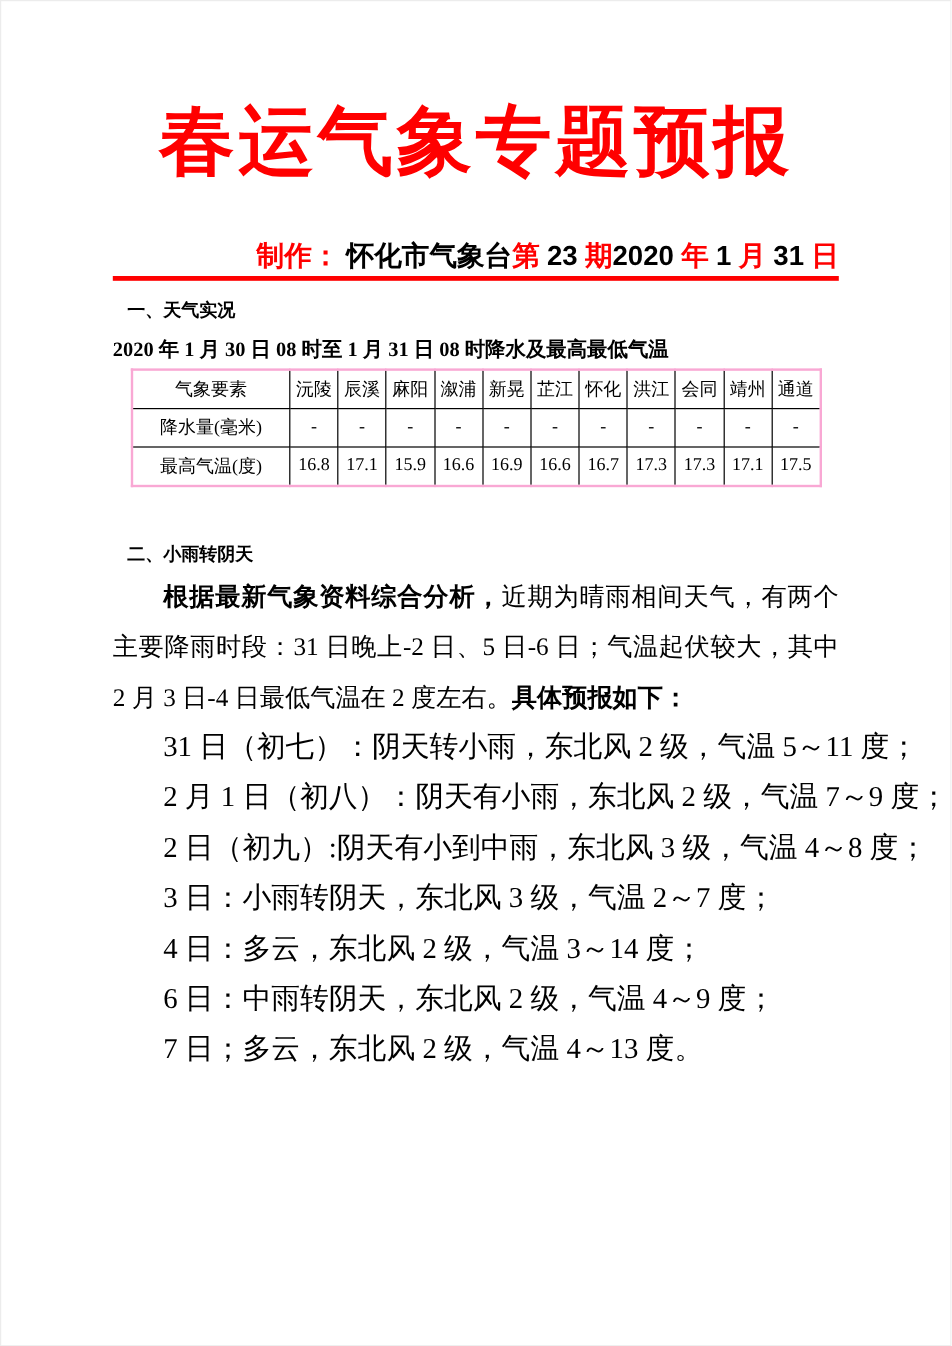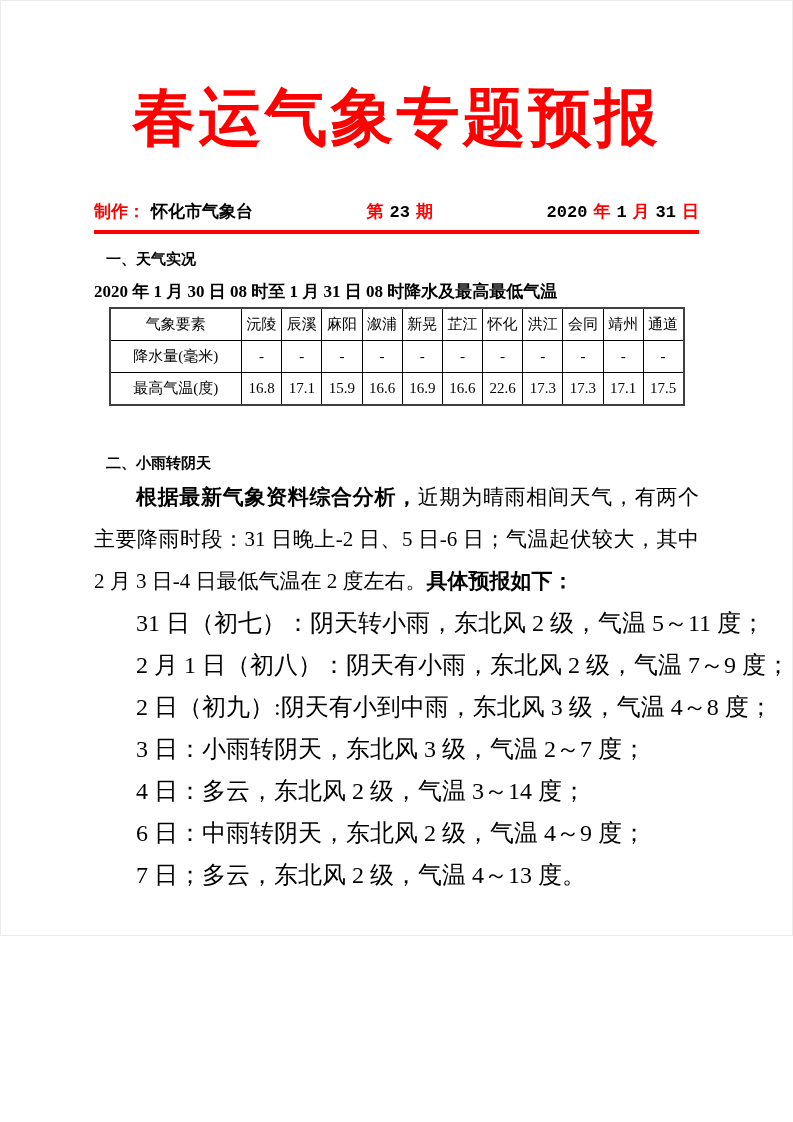--- a/index.html
+++ b/index.html
@@ -1,52 +1,52 @@
 <!DOCTYPE html>
 <html><head>
 <meta charset="utf-8">
 <style>
   html,body{margin:0;padding:0;background:#ffffff;}
   .page{
-    width:793px;height:936px;box-sizing:border-box;
+    width:793px;height:1122px;box-sizing:border-box;
     background:#ffffff;border:1px solid #ececec;
     padding:0 93px;overflow:hidden;position:relative;
     font-family:"Liberation Serif","DejaVu Serif",serif;
     color:#000000;
   }
   .red{color:#ff0000;}
 
   .doc-title{
     margin:78px 0 0;text-align:center;color:#ff0000;
     font-size:63px;font-weight:700;letter-spacing:3px;line-height:1.25;
     font-family:"Liberation Serif","DejaVu Serif",serif;white-space:nowrap;
   }
 
   .meta-row{
-    display:flex;justify-content:space-between;align-items:baseline;
-    margin-top:42px;font-size:17px;font-weight:700;line-height:26px;
-    font-family:Liberation Mono, monospace;
+    display:flex;justify-content:flex-end;align-items:baseline;
+    margin-top:42px;font-size:23px;font-weight:700;line-height:26px;
+    font-family:Liberation Sans, sans-serif;
   }
   .meta-group{display:inline-flex;column-gap:6px;white-space:nowrap;}
 
   .rule{height:4px;background:#ff0000;margin-top:4px;}
 
   .sec-heading{
     margin:12px 12px 0;font-size:15px;font-weight:700;line-height:26px;
     font-family:"Liberation Sans","DejaVu Sans",sans-serif;
   }
   .sec-heading.second{margin-top:44px;}
 
   .table-title{
     margin-top:9px;text-align:left;font-size:17px;font-weight:700;line-height:22px;
   }
 
   table.obs{
     border-collapse:collapse;table-layout:fixed;width:576px;margin:4px auto 0;
-    border:2px solid #404040;
+    border:2px solid #f9a8d4;
   }
   table.obs col.c-label{width:132px;}
   table.obs td{
     border:1px solid #000;text-align:center;vertical-align:middle;
     font-size:15px;height:31px;padding:0;overflow:hidden;white-space:nowrap;
   }
 
   .intro{
     margin:0;font-size:21px;line-height:42px;text-align:justify;
     text-indent:42px;
@@ -135,21 +135,21 @@
         <td>-</td>
       </tr>
       <tr>
         <td>最高气温(度)</td>
         <td>16.8</td>
         <td>17.1</td>
         <td>15.9</td>
         <td>16.6</td>
         <td>16.9</td>
         <td>16.6</td>
-        <td>22.6</td>
+        <td>16.7</td>
         <td>17.3</td>
         <td>17.3</td>
         <td>17.1</td>
         <td>17.5</td>
       </tr>
     </tbody>
   </table>
 
   <h2 class="sec-heading second">二、小雨转阴天</h2>
 

